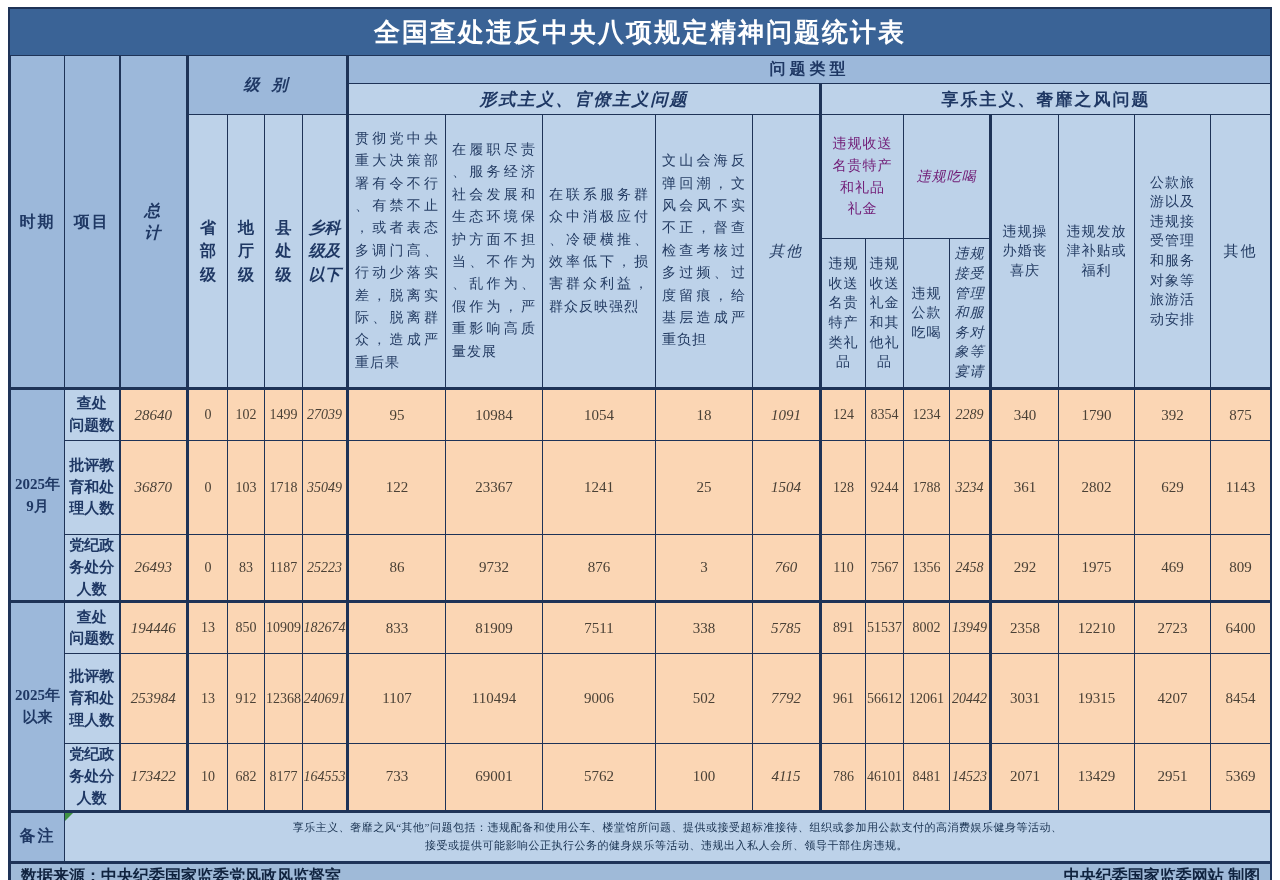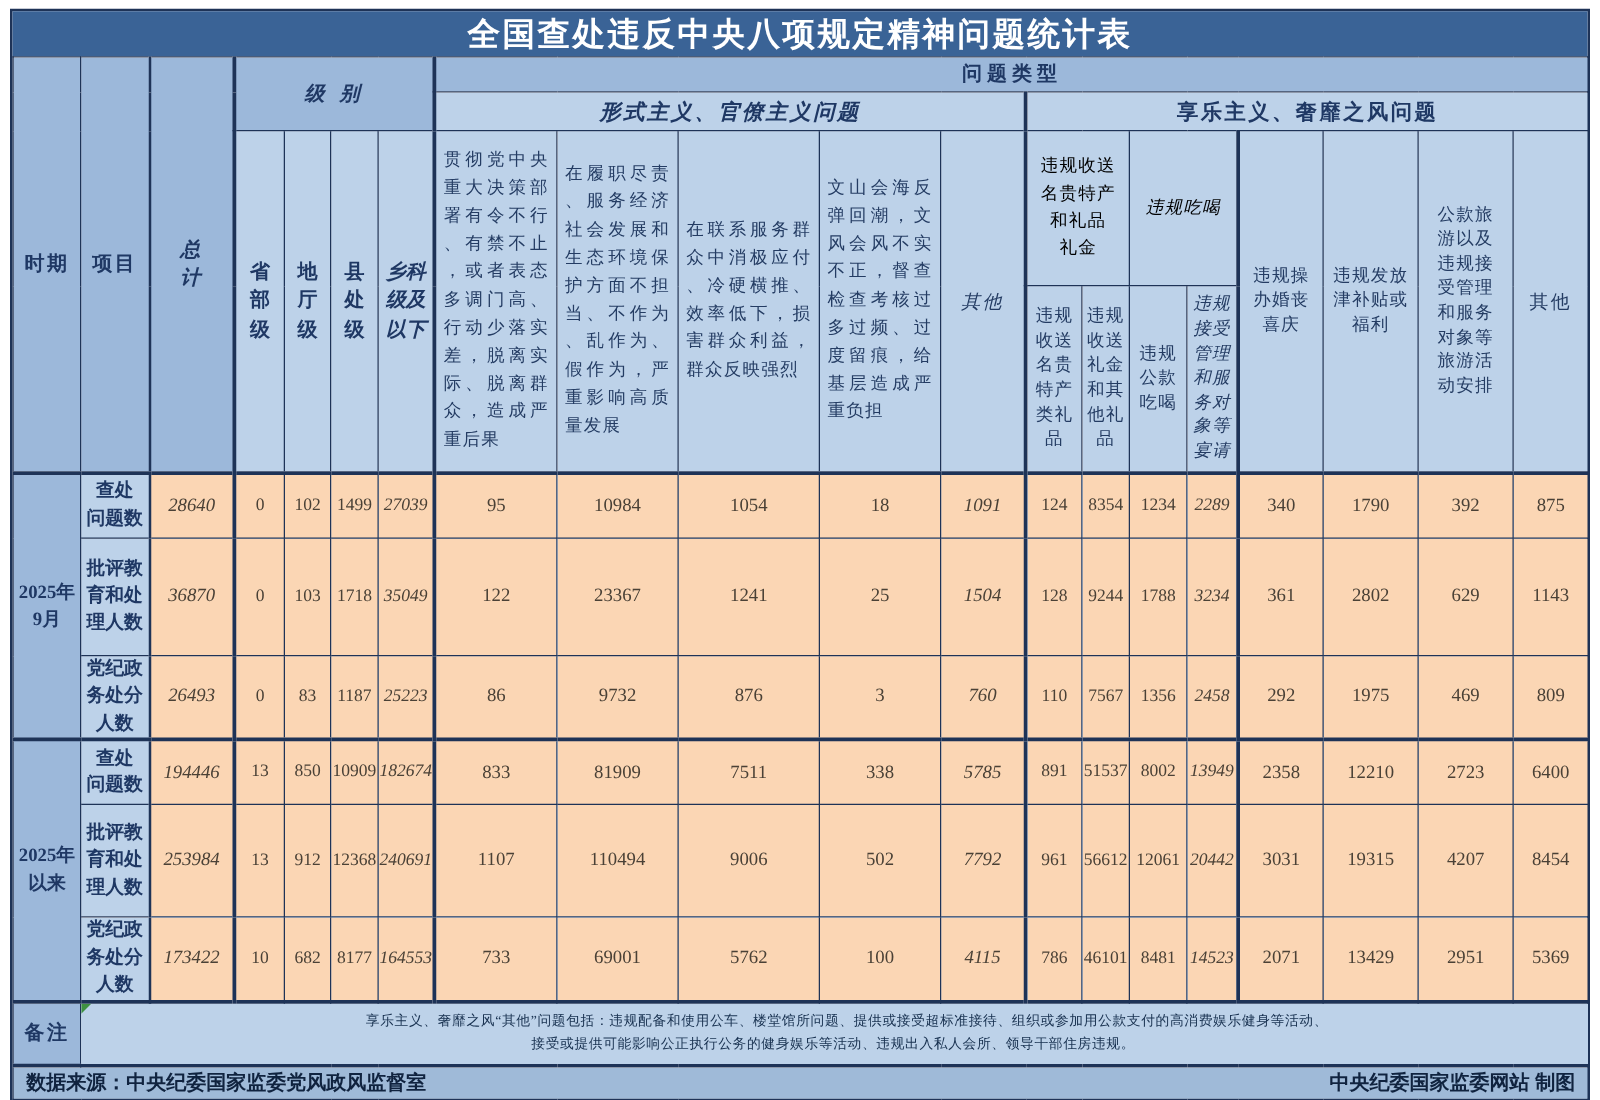--- a/index.html
+++ b/index.html
@@ -1,36 +1,36 @@
 <!DOCTYPE html>
 <html lang="zh"><head>
 <meta charset="utf-8">
 <style>
   html,body{margin:0;padding:0;background:#ffffff;}
   body{width:1280px;height:880px;overflow:hidden;font-family:"Liberation Serif","DejaVu Serif",serif;}
   .sheet{position:absolute;left:8px;top:7px;width:1260px;border:2px solid #1e3357;}
-  .title-bar{height:36px;background:#3a6396;color:#ffffff;display:flex;align-items:center;justify-content:center;
+  .title-bar{height:46px;background:#3a6396;color:#ffffff;display:flex;align-items:center;justify-content:center;
     font-family:"Liberation Sans","DejaVu Sans",sans-serif;font-weight:bold;font-size:26px;letter-spacing:2px;}
   table{border-collapse:collapse;table-layout:fixed;width:1260px;}
   th,td{border:1px solid #1e3357;padding:0;vertical-align:middle;text-align:center;color:#1f3864;overflow:hidden;}
   
   .br2{border-right-width:2px;}
   .br3{border-right-width:3px;font-style:italic;}
   tr.tt>th, tr.tt>td{border-top-width:3px;}
   
   .bg-mid{background:#9cb8da;}
   .bg-light{background:#bdd2e9;}
   .th-main{font-weight:bold;font-size:16px;letter-spacing:2px;white-space:pre-line;line-height:1.35;}
   .th-band{font-weight:bold;font-size:16px;letter-spacing:4px;margin-top:24px;}
   .th-sect{font-weight:bold;font-size:17px;letter-spacing:2px;}
   .th-level{font-weight:bold;font-size:16px;white-space:pre-line;line-height:1.45;}
   .th-desc{font-weight:normal;font-size:14px;letter-spacing:1px;line-height:1.6;text-align:justify;
     word-break:break-all;line-break:anywhere;padding:6px 6px;color:#243c63;}
   .th-stack{font-weight:normal;font-size:14px;white-space:pre-line;line-height:1.4;letter-spacing:1px;color:#243c63;}
-  .th-group{font-weight:normal;font-size:14px;white-space:pre-line;line-height:1.55;letter-spacing:1px;color:#000000;}
+  .th-group{font-weight:normal;font-size:14px;white-space:pre-line;line-height:1.55;letter-spacing:1px;color:#701a75;}
   .th-other{font-weight:normal;font-size:15px;letter-spacing:2px;color:#243c63;}
   
   .v{background:#fbd6b4;color:#4a4136;font-size:15px;}
   .v-lv{font-size:14px;}
   .period{font-weight:bold;font-size:15px;white-space:pre-line;line-height:1.5;}
   .rowlabel{font-weight:bold;font-size:15px;white-space:pre-line;line-height:1.45;margin-left:34px;}
   
   .note-label{font-family:"Liberation Sans","DejaVu Sans",sans-serif;font-weight:bold;font-size:16px;letter-spacing:2px;}
   .note-body{text-align:left;position:relative;}
   .note-text{font-size:11px;line-height:1.6;color:#17304f;text-indent:2em;white-space:pre-line;

